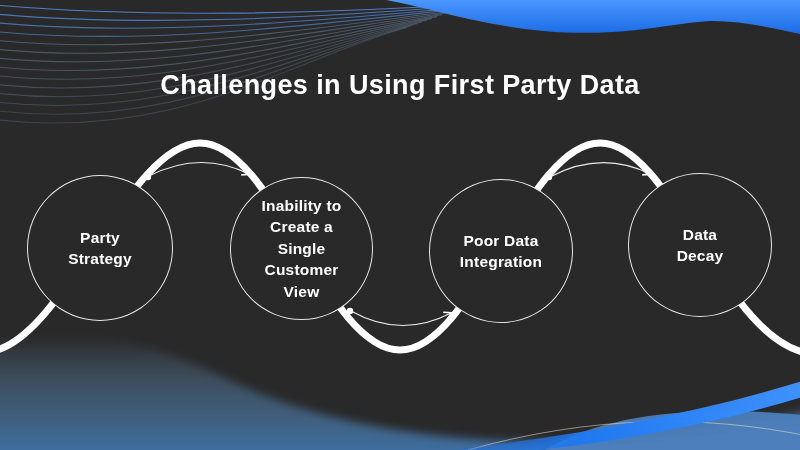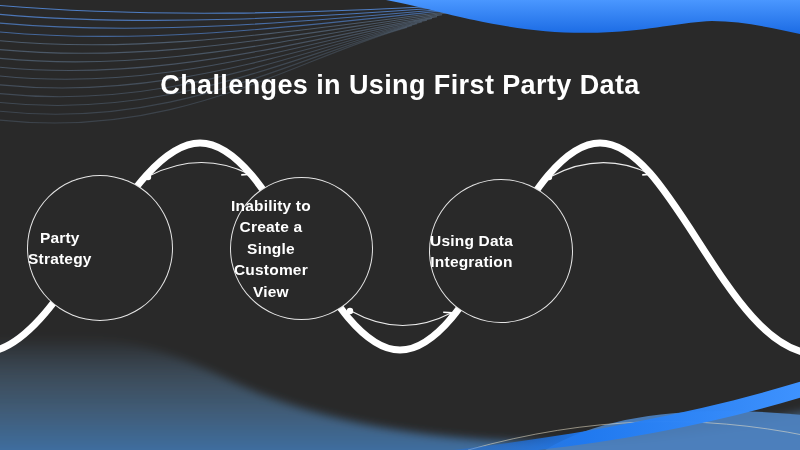--- a/index.html
+++ b/index.html
@@ -16,21 +16,21 @@
     text-align:center;
     color:var(--text,#ffffff);
     font-size:27px;font-weight:700;letter-spacing:.4px;
   }
   .circle{
     position:absolute;
     box-sizing:border-box;
     border:1.2px solid rgba(255,255,255,.88);
     border-radius:50%;
     background:var(--background,#292929);
-    display:flex;align-items:center;justify-content:flex-start;
+    display:flex;align-items:center;justify-content:center;
   }
   .circle-label{
     color:var(--text,#ffffff);
     font-size:15.5px;font-weight:700;line-height:1.38;
     text-align:center;white-space:pre-line;letter-spacing:.2px;
   }
 </style>
 </head>
 <body>
 
@@ -96,24 +96,28 @@
 
   <div class="circle" style="left:230px;top:177px;width:143px;height:143px">
     <span class="circle-label">Inability to
 Create a
 Single
 Customer
 View</span>
   </div>
 
   <div class="circle" style="left:429px;top:179px;width:144px;height:144px">
-    <span class="circle-label">Using Data
+    <span class="circle-label">Poor Data
 Integration</span>
   </div>
 
+  <div class="circle" style="left:628px;top:173px;width:144px;height:144px">
+    <span class="circle-label">Data
+Decay</span>
+  </div>
 
   <svg class="layer" viewBox="0 0 800 450">
     <defs>
       <marker id="arrowhead" markerWidth="10" markerHeight="10" refX="6.5" refY="4.5" orient="auto">
         <path d="M1,1 L7,4.5 L1,8" fill="none" stroke="#ffffff" stroke-width="1.3"></path>
       </marker>
     </defs>
     <g>
       <circle cx="148" cy="177" r="3.2" fill="#ffffff"></circle>
       <path d="M149,176 Q200,150 249,174" fill="none" stroke="rgba(255,255,255,0.9)" stroke-width="1.2" marker-end="url(#arrowhead)"></path>

